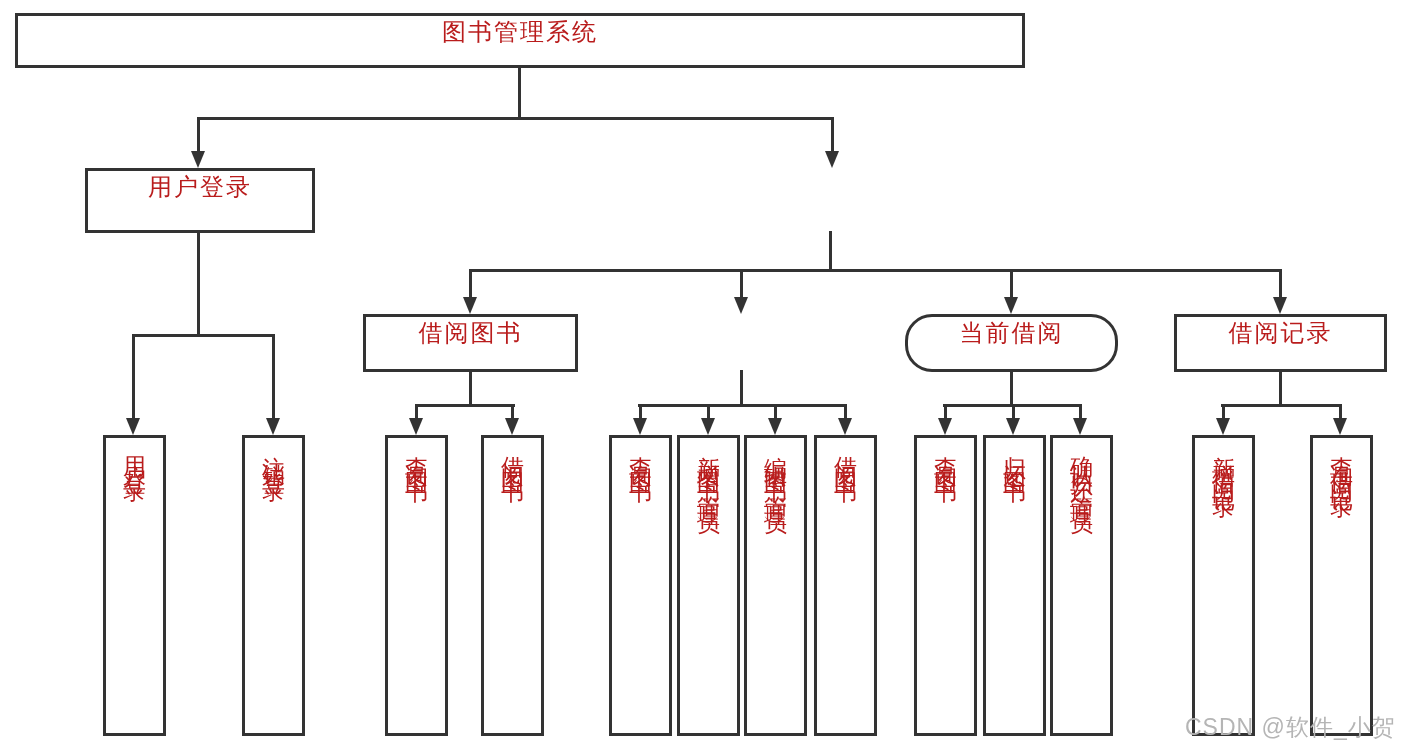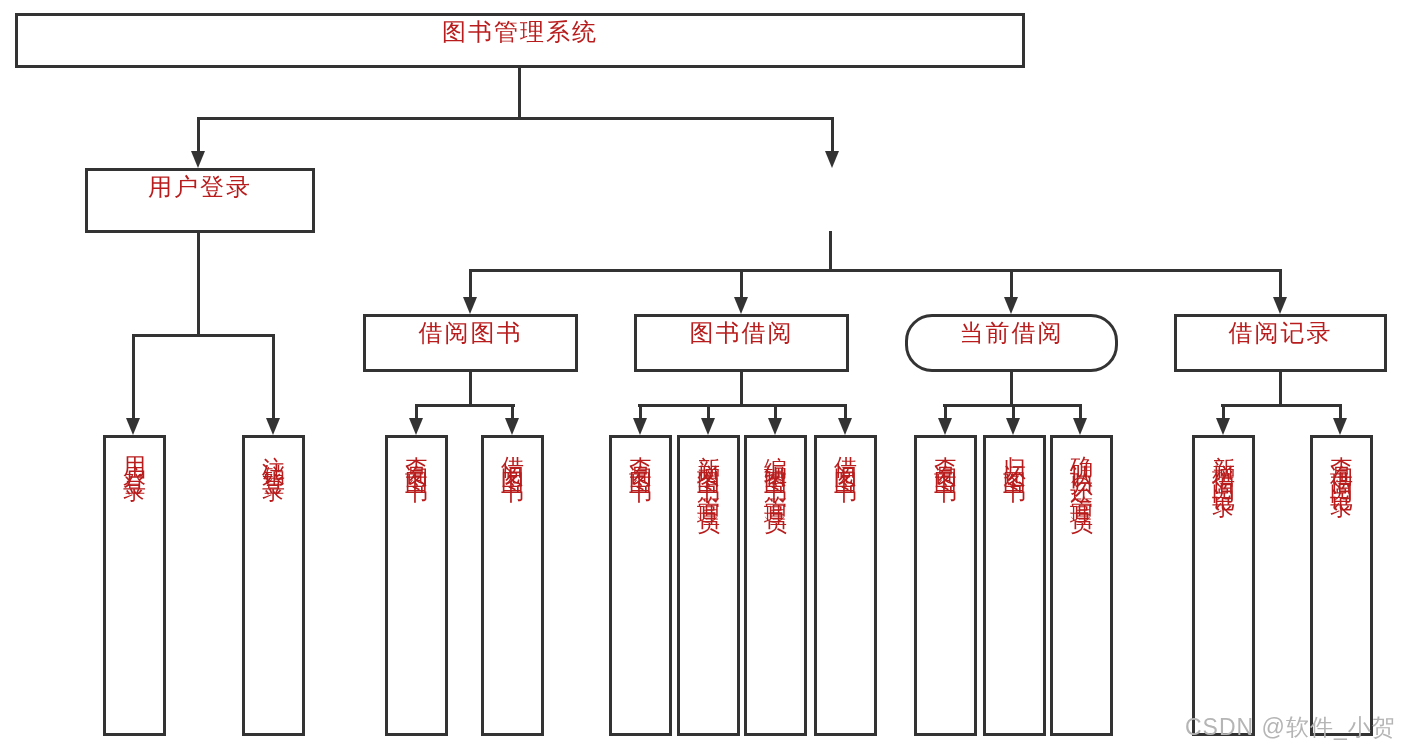--- a/index.html
+++ b/index.html
@@ -65,23 +65,20 @@
 
   <div class="box" style="left:85px; top:168px; width:230px; height:65px;">
     <span>用户登录</span>
   </div>
 
 
   <div class="box" style="left:363px; top:314px; width:215px; height:58px;">
     <span>借阅图书</span>
   </div>
 
-  <div class="box" style="left:634px; top:314px; width:215px; height:58px;">
-    <span>图书借阅</span>
-  </div>
 
   <div class="box" style="left:905px; top:314px; width:213px; height:58px;border-radius:27px;">
     <span>当前借阅</span>
   </div>
 
   <div class="box" style="left:1174px; top:314px; width:213px; height:58px;">
     <span>借阅记录</span>
   </div>
 
   <div class="box leaf" style="left:103px;">

